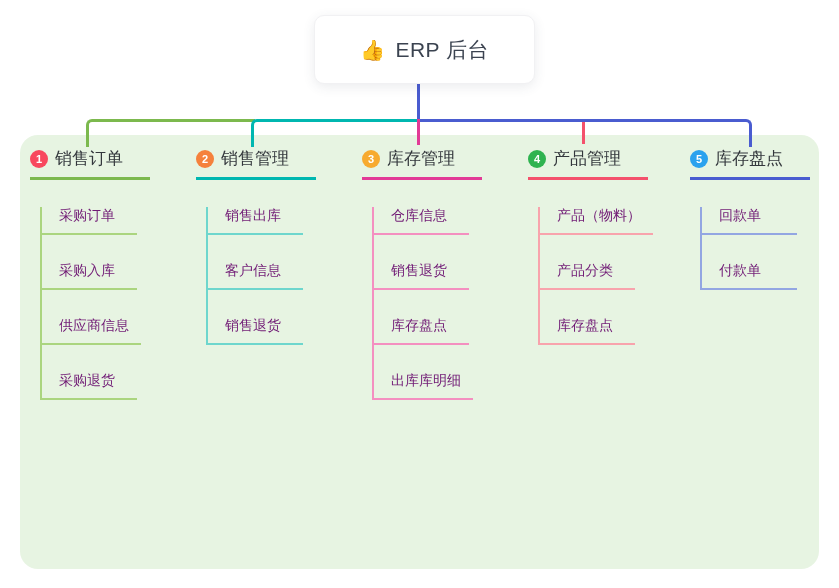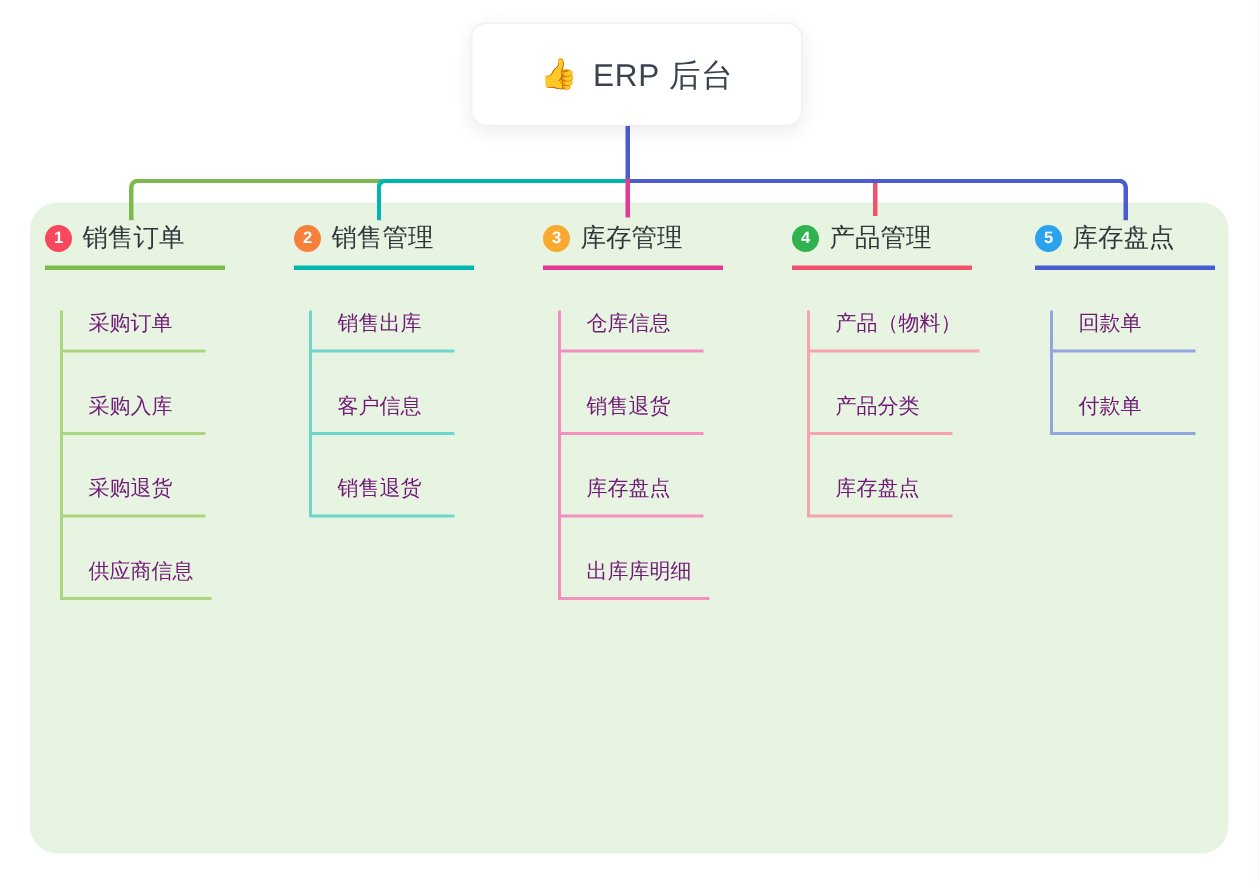--- a/index.html
+++ b/index.html
@@ -77,22 +77,22 @@
 </div>
 
 <div class="branch b1" style="left:30px">
   <div class="branch-title">
     <span class="badge">1</span>
     <span>销售订单</span>
   </div>
   <div class="items">
     <div class="item">采购订单</div>
     <div class="item">采购入库</div>
+    <div class="item">供应商信息</div>
     <div class="item">采购退货</div>
-    <div class="item">供应商信息</div>
   </div>
 </div>
 
 <div class="branch b2" style="left:196px">
   <div class="branch-title">
     <span class="badge">2</span>
     <span>销售管理</span>
   </div>
   <div class="items">
     <div class="item">销售出库</div>

